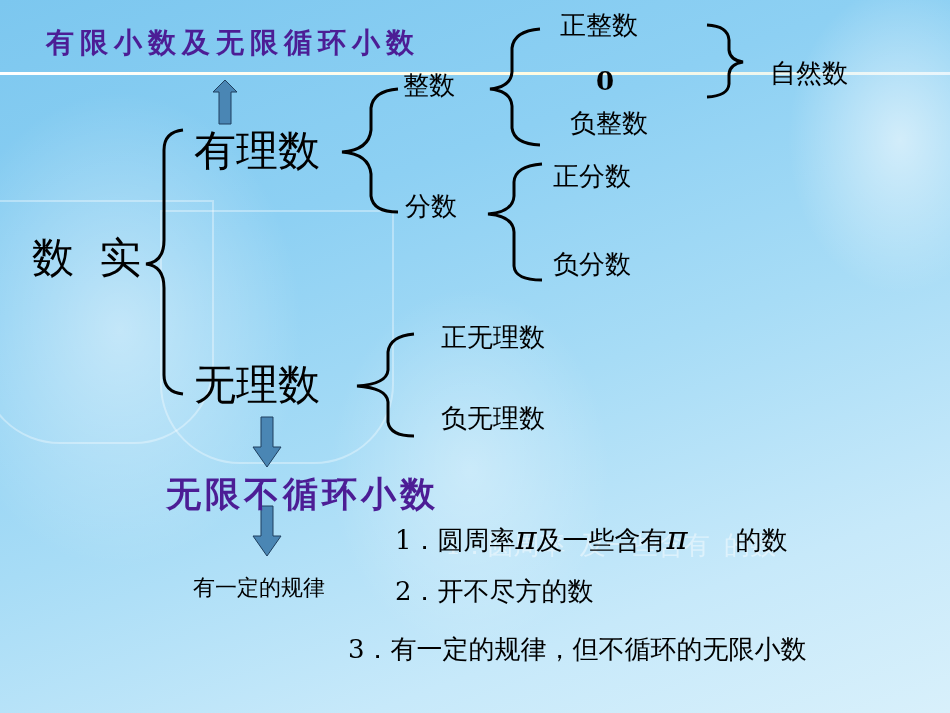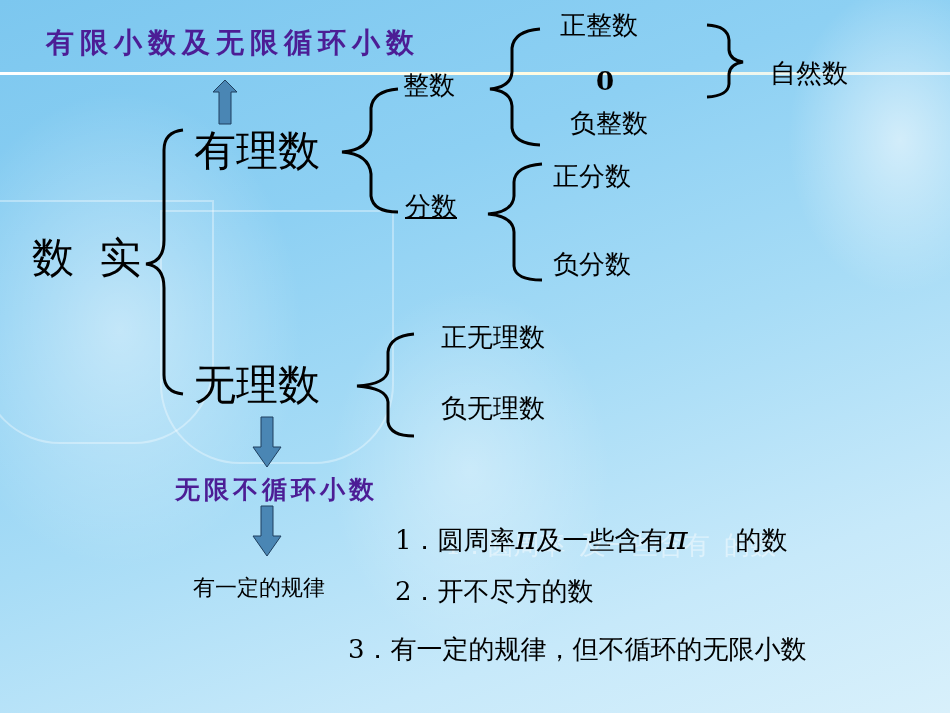--- a/index.html
+++ b/index.html
@@ -63,29 +63,29 @@
 
 <div class="t big" style="left:32px; top:237px; letter-spacing:6px;">数 实</div>
 
 <div class="t big" style="left:194px; top:130px;text-align:right;">有理数</div>
 <div class="t mid" style="left:403px; top:72px;">整数</div>
 <div class="t mid" style="left:560px; top:12px;">正整数</div>
 <div class="t mid" style="left:596px; top:68px; font-weight:bold;">0</div>
 <div class="t mid" style="left:570px; top:110px;">负整数</div>
 <div class="t mid" style="left:770px; top:60px;">自然数</div>
 
-<div class="t mid" style="left:405px; top:193px;text-decoration:underline;">分数</div>
+<div class="t mid" style="left:405px; top:193px;">分数</div>
 <div class="t mid" style="left:553px; top:163px;">正分数</div>
 <div class="t mid" style="left:553px; top:251px;">负分数</div>
 
 <div class="t big" style="left:194px; top:364px;">无理数</div>
 <div class="t mid" style="left:441px; top:324px;">正无理数</div>
-<div class="t mid" style="left:441px; top:395px;">负无理数</div>
+<div class="t mid" style="left:441px; top:405px;">负无理数</div>
 
-<div class="t pink" style="left:166px; top:477px; font-size:25px; letter-spacing:4px;margin-left:9px;">无限不循环小数</div>
+<div class="t pink" style="left:166px; top:477px; font-size:35px; letter-spacing:4px;">无限不循环小数</div>
 
 <div class="t small" style="left:193px; top:577px;">有一定的规律</div>
 
 <div class="t item ghost" style="left:412px; top:532px; word-spacing:6px;">1．圆周率    及一些含有      的数</div>
 
 <div class="t item" style="left:395px; top:522px;">
   <span>1．</span><span>圆周率</span><span style="font-style:italic; font-size:32px; font-family:'DejaVu Serif', serif;">π</span><span style="">及一些含有</span><span style="font-style:italic; font-size:32px; font-family:'DejaVu Serif', serif;">π</span><span style="margin-left:48px;">的数</span>
 </div>
 
 <div class="t item" style="left:395px; top:578px;">

